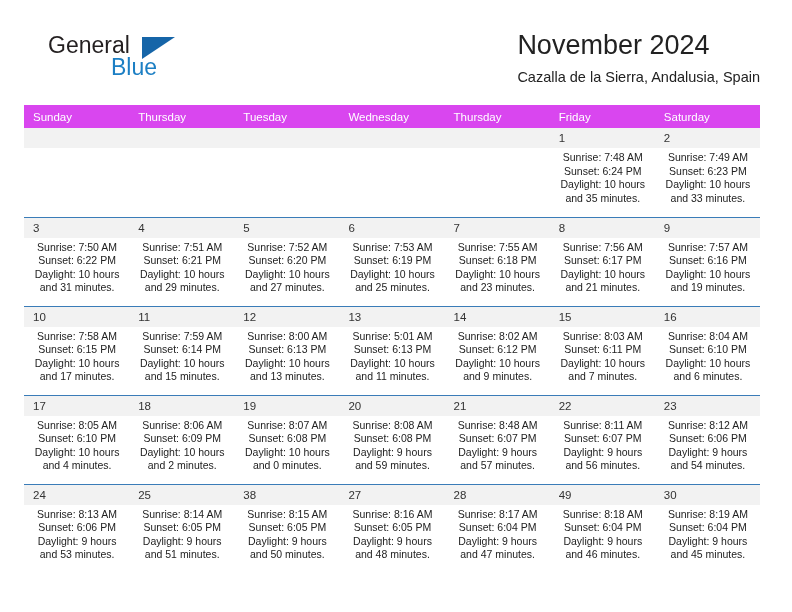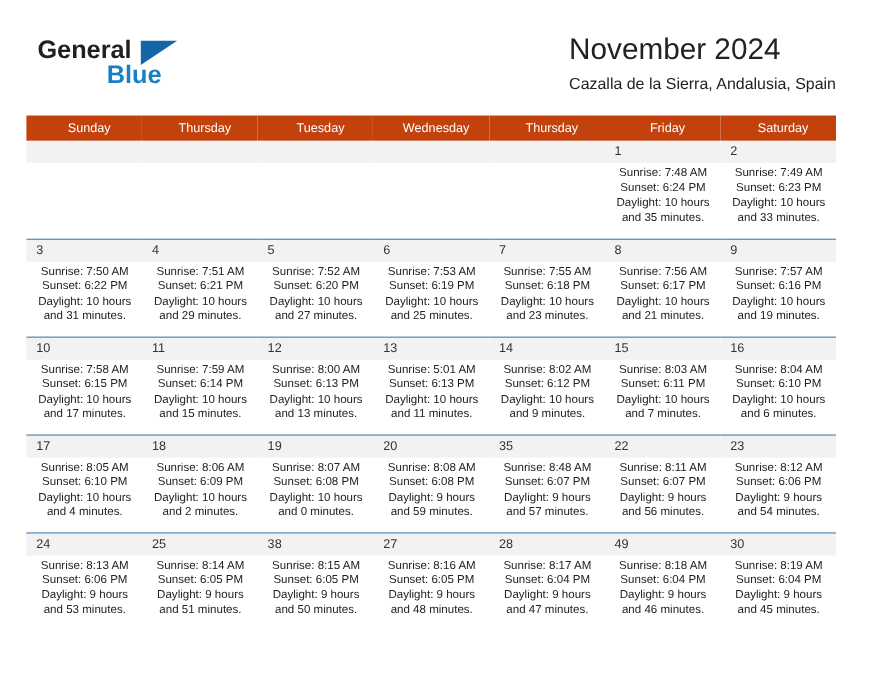--- a/index.html
+++ b/index.html
@@ -26,25 +26,24 @@
   .header {
     position: absolute;
     left: 24px;
     top: 28px;
     right: 32px;
     height: 70px;
   }
 
   .logo {
     position: absolute;
-    left: 10px;
+    left: 24px;
     top: 4px;
     width: 200px;
     height: 56px;
-    font-weight: bold;
   }
   .logo-general {
     position: absolute;
     left: 0;
     top: 0;
     font-size: 23px;
     letter-spacing: 0px;
     color: #231f20;
     font-family: "Liberation Sans", sans-serif;
   }
@@ -91,25 +90,25 @@
   .calendar {
     position: absolute;
     left: 24px;
     top: 105px;
     width: 736px;
     border-collapse: collapse;
     table-layout: fixed;
   }
 
   .calendar th {
-    background: #c2410c;
+    background: #d946ef;
     color: #ffffff;
     font-size: 11.5px;
     font-weight: normal;
-    text-align: center;
+    text-align: left;
     padding: 5px 0 5px 9px;
     height: 13px;
     vertical-align: middle;
     border: none;
   }
 
   .calendar td {
     vertical-align: top;
     padding: 0;
     border: none;
@@ -379,21 +378,21 @@
           <td>
             <div class="daynum">20</div>
             <div class="events">
               <div>Sunrise: 8:08 AM</div>
               <div>Sunset: 6:08 PM</div>
               <div>Daylight: 9 hours</div>
               <div>and 59 minutes.</div>
             </div>
           </td>
           <td>
-            <div class="daynum">35</div>
+            <div class="daynum">21</div>
             <div class="events">
               <div>Sunrise: 8:48 AM</div>
               <div>Sunset: 6:07 PM</div>
               <div>Daylight: 9 hours</div>
               <div>and 57 minutes.</div>
             </div>
           </td>
           <td>
             <div class="daynum">22</div>
             <div class="events">

